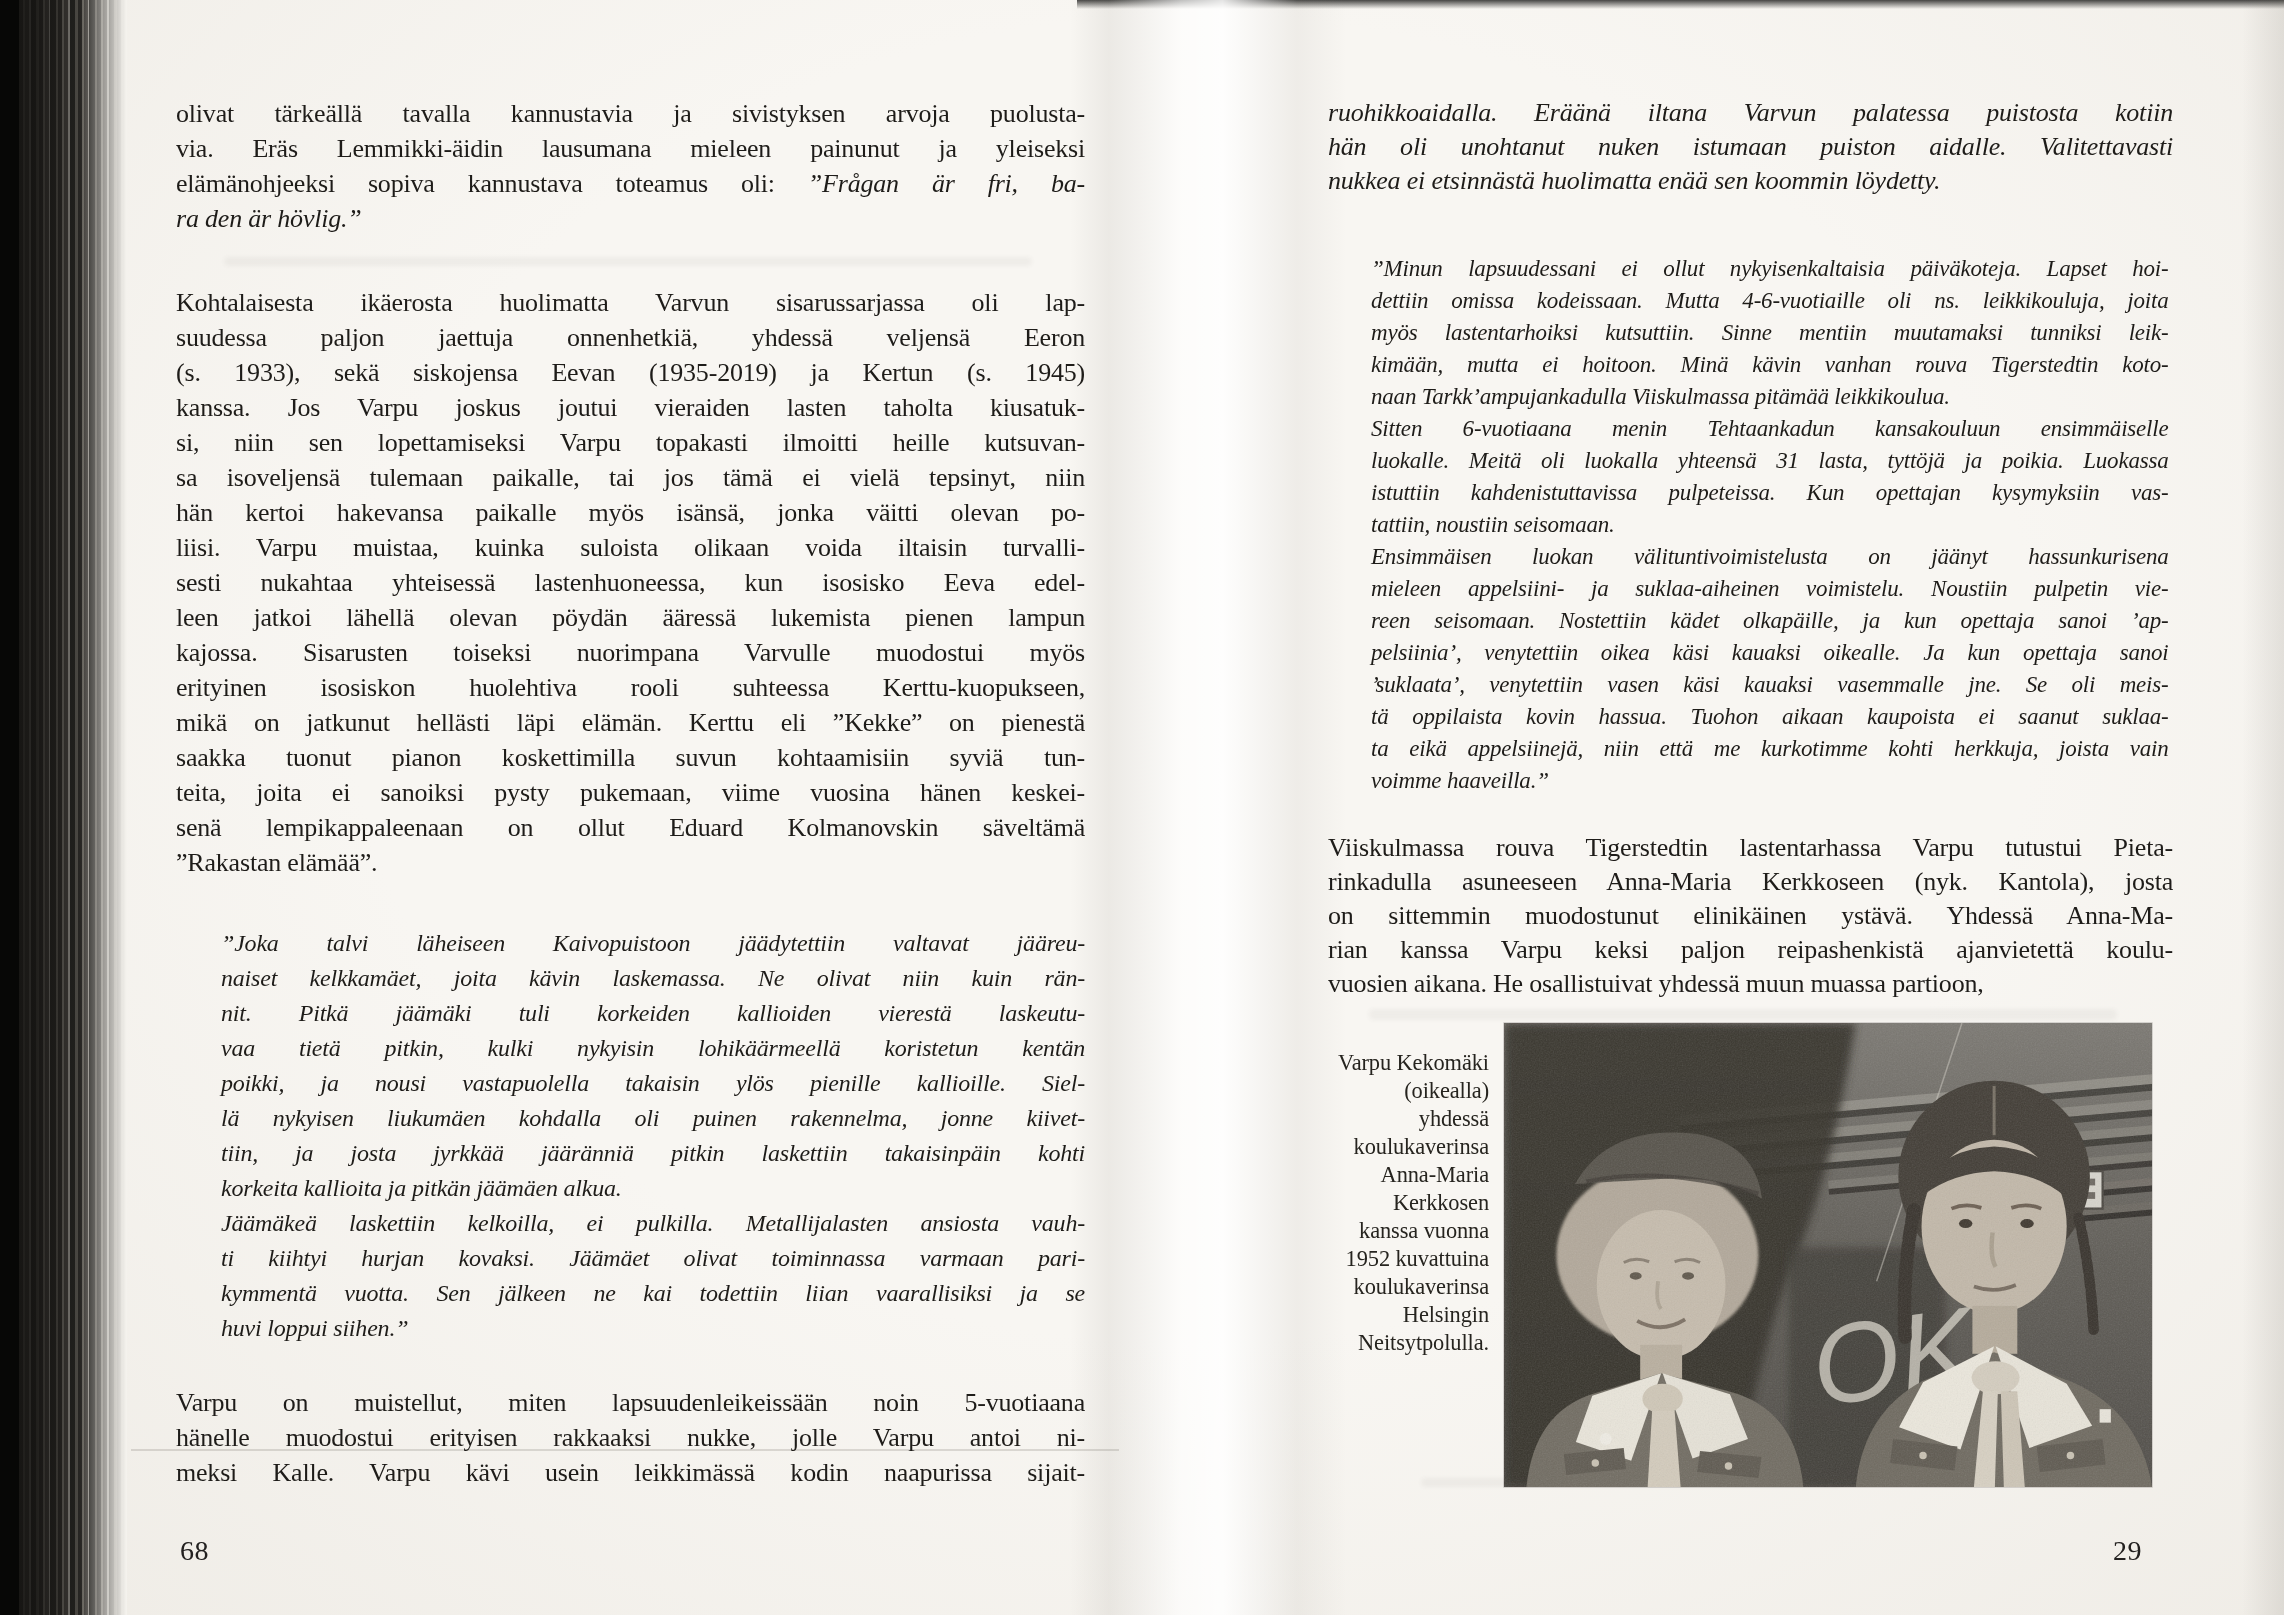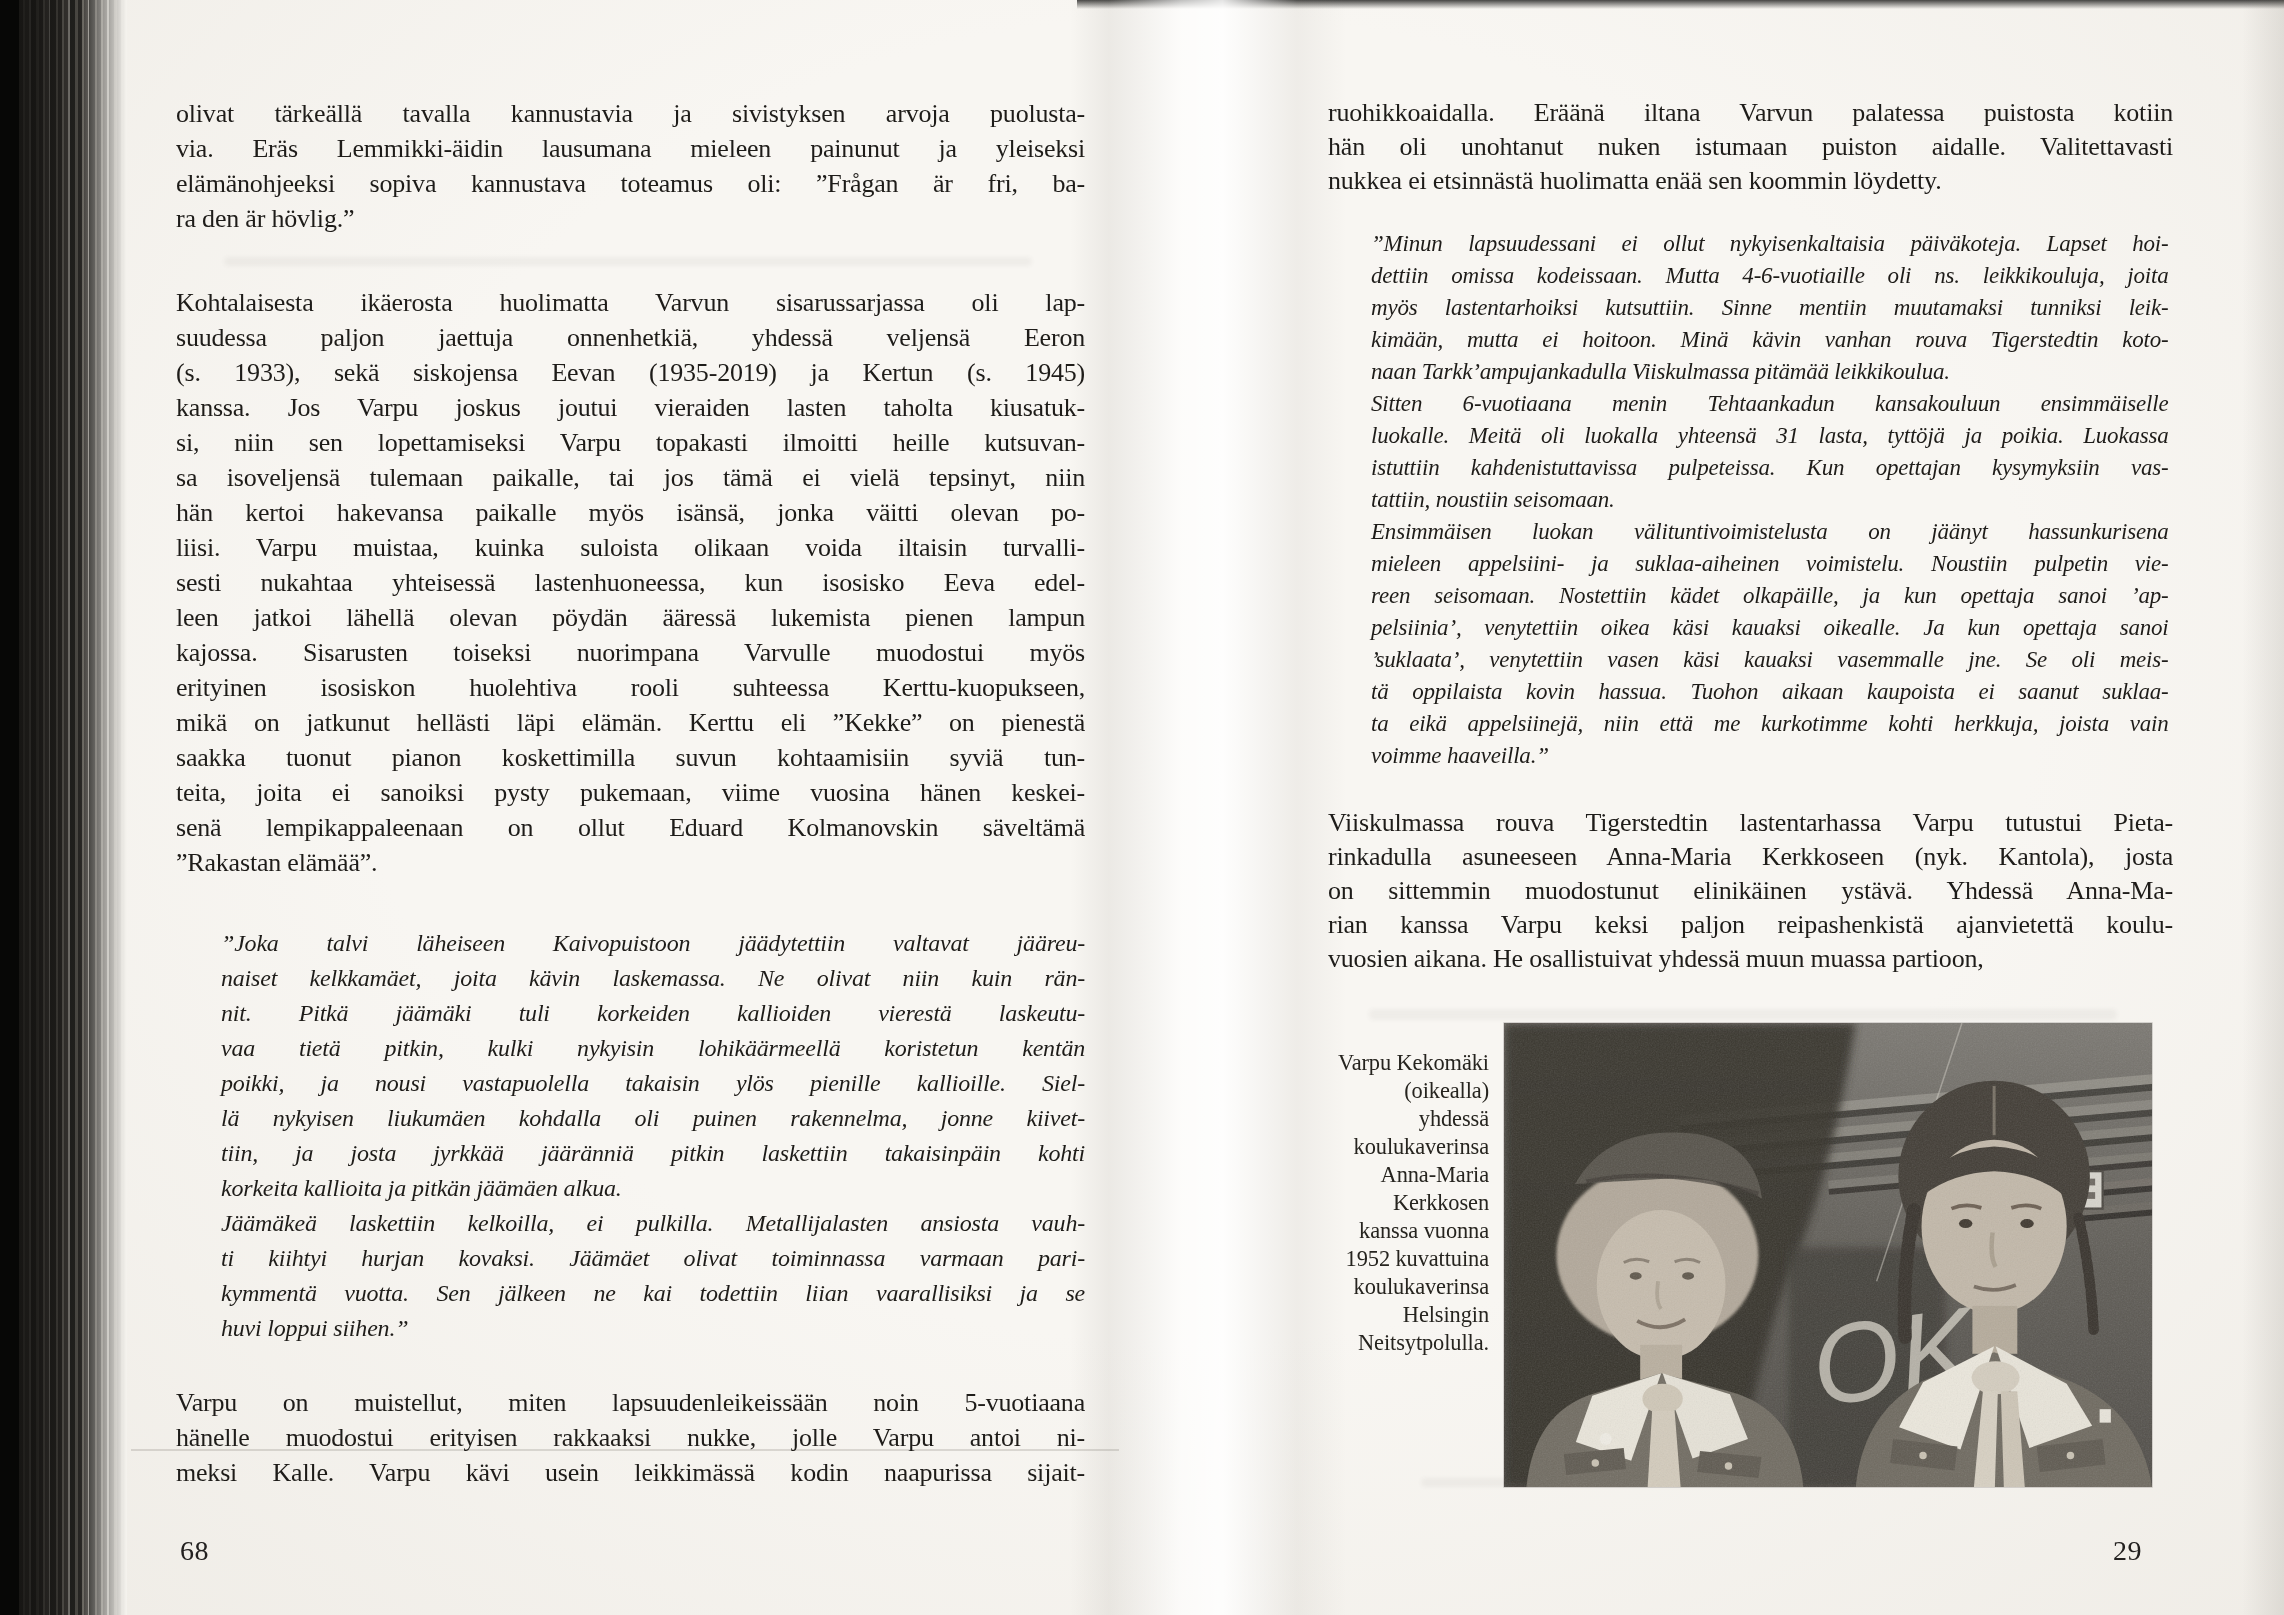--- a/index.html
+++ b/index.html
@@ -51,23 +51,23 @@
   .line-end { text-align-last:left; }
   .col-left .pblock .line   { font-size:26px; line-height:35px; }
   .col-left .quoteblock .line { font-size:24px; line-height:35px; font-style:italic;font-family:Liberation Serif, serif; }
   .col-right .pblock .line  { font-size:26px; line-height:34px; }
   .col-right .quoteblock .line { font-size:23px; line-height:32px; font-style:italic; }
   .quoteblock { margin-left:45px; }
   .col-right .quoteblock { margin-left:43px; margin-right:4.5px; }
   .mb-a { margin-bottom:49px; }
   .mb-b { margin-bottom:46px; }
   .mb-c { margin-bottom:39px; }
-  .mb-d { margin-bottom:30px; }
+  .mb-d { margin-bottom:55px;font-style:italic; }
   .mb-e { margin-bottom:34px; }
-  .it { }
+  .it { font-style:italic; }
   .qpara { margin:0; }
   .page-num { position:absolute; font-size:28px; letter-spacing:0.4px; color:#232120; }
   .pn-left  { left:180px;  top:1535px; }
   .pn-right { left:2113px; top:1535px; }
   
   .caption {
     position:absolute; left:1291px; top:1049px; width:198px;
     color:#26241f;
   }
   .cap-line { font-size:22.4px; line-height:28px; text-align:right; letter-spacing:-0.1px; }

